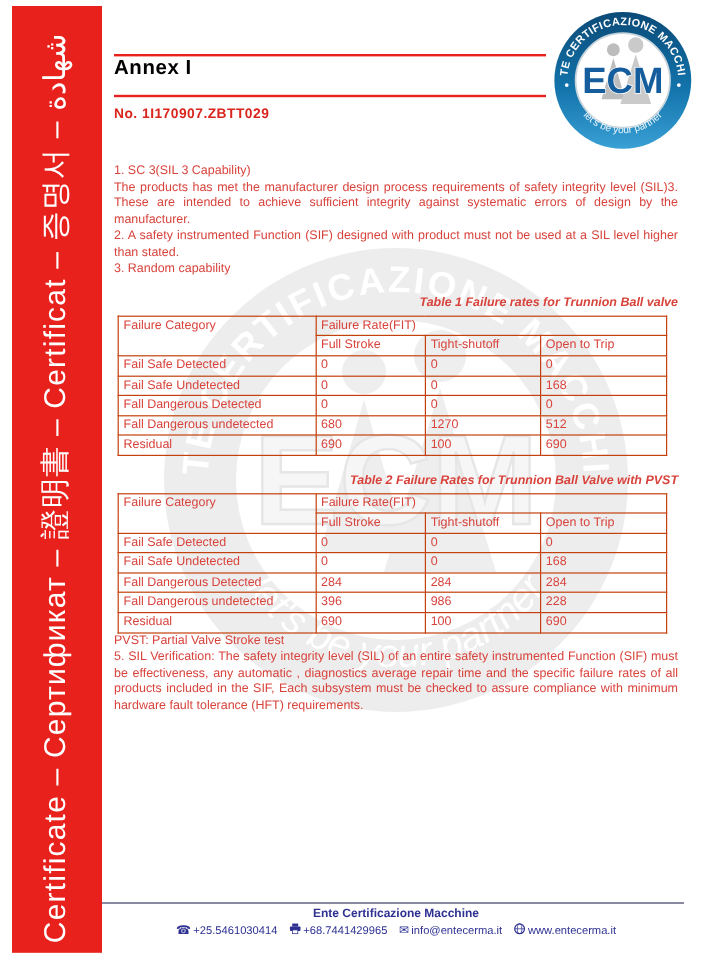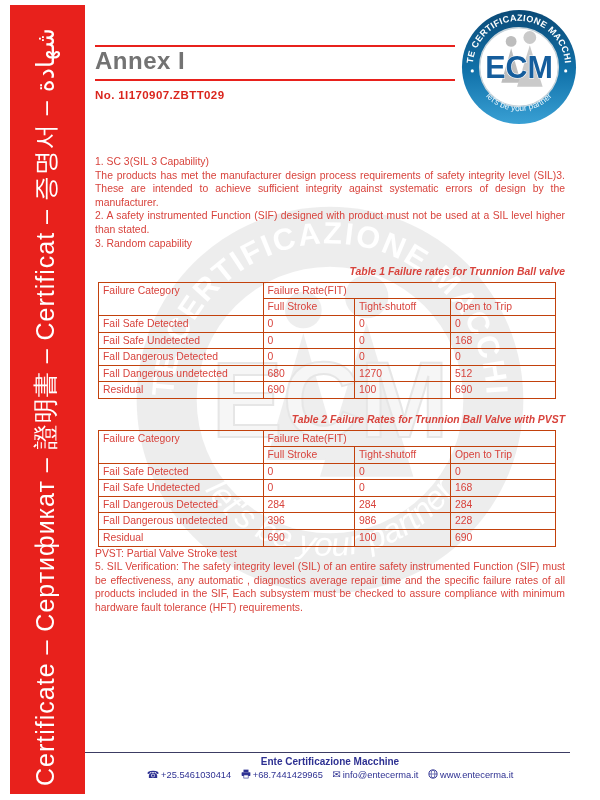--- a/index.html
+++ b/index.html
@@ -22,31 +22,31 @@
   
   .watermark {
     position:absolute; left:130px; top:200px; z-index:0; opacity:0.5;
   }
   
   .rule { position:absolute; left:95px; width:360px; height:2px; background:#e8211c; z-index:2; }
   .rule1 { top:45px; }
   .rule2 { top:79px; }
   .annex-title {
     position:absolute; left:95px; top:47px; z-index:2;
-    color:#737373; font-size:24px; font-weight:bold; letter-spacing:0.5px;text-align:right;
+    color:#000000; font-size:17px; font-weight:bold; letter-spacing:0.5px;text-align:right;
   }
   .cert-no {
     position:absolute; left:95px; top:89px; z-index:2;
     color:#da251d; font-size:11.5px; font-weight:bold; letter-spacing:0.4px;
   }
   .logo { position:absolute; left:460px; top:8px; z-index:2; }
   
   .content {
     position:absolute; left:95px; top:136px; width:470px; z-index:1;
-    color:#d8433c; font-size:10.4px; line-height:13.6px; text-align:justify;margin-top:19px;
+    color:#d8433c; font-size:10.4px; line-height:13.6px; text-align:justify;
   }
   .content p { margin:0; }
   .tbl-caption {
     font-style:italic; font-weight:bold; color:#d8433c;
     margin:14px 0 3px 3px; font-size:10.4px; text-align:right;
   }
   .tbl-caption.first { margin-top:15px; }
   table.ftable {
     border-collapse:collapse; width:458px; margin-left:3px;
     color:#d8433c; font-size:10.4px; text-align:left; background:transparent;

